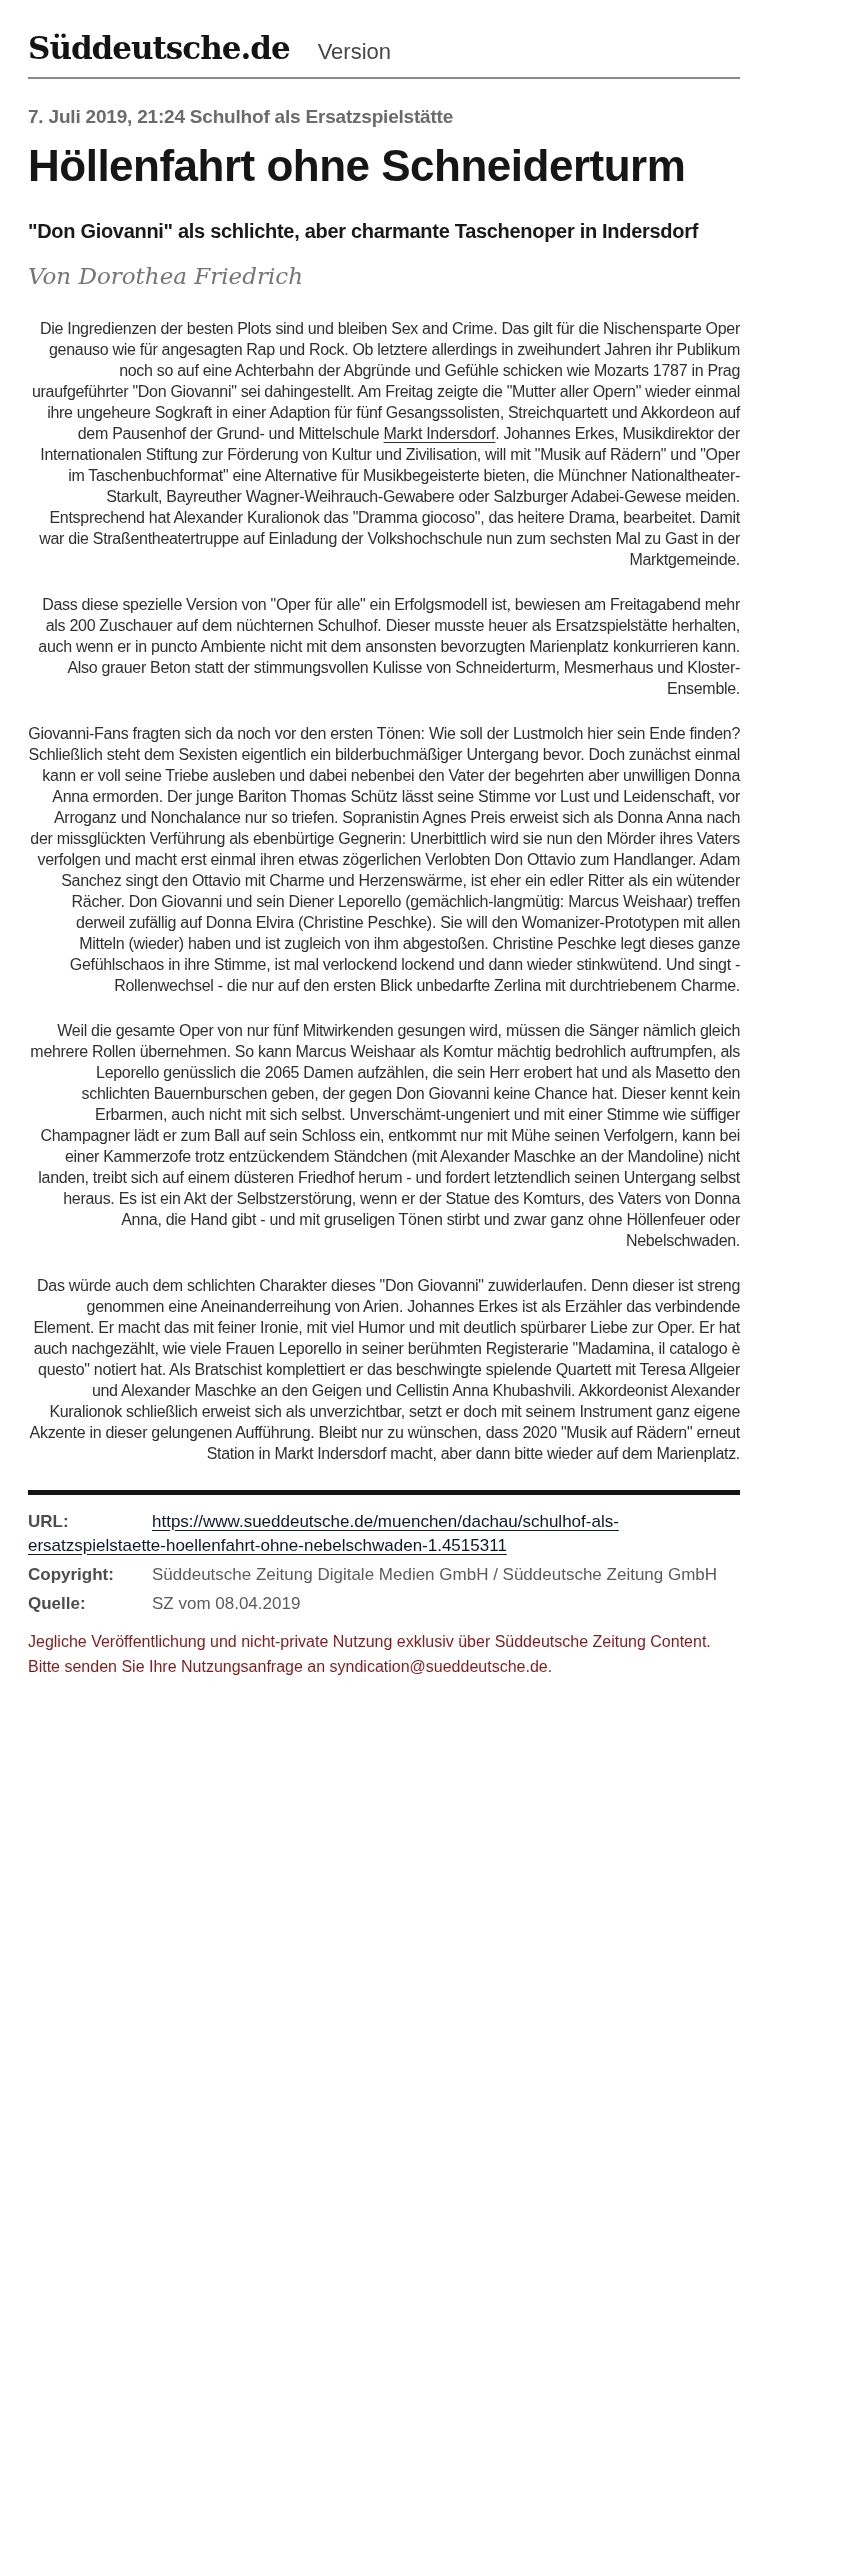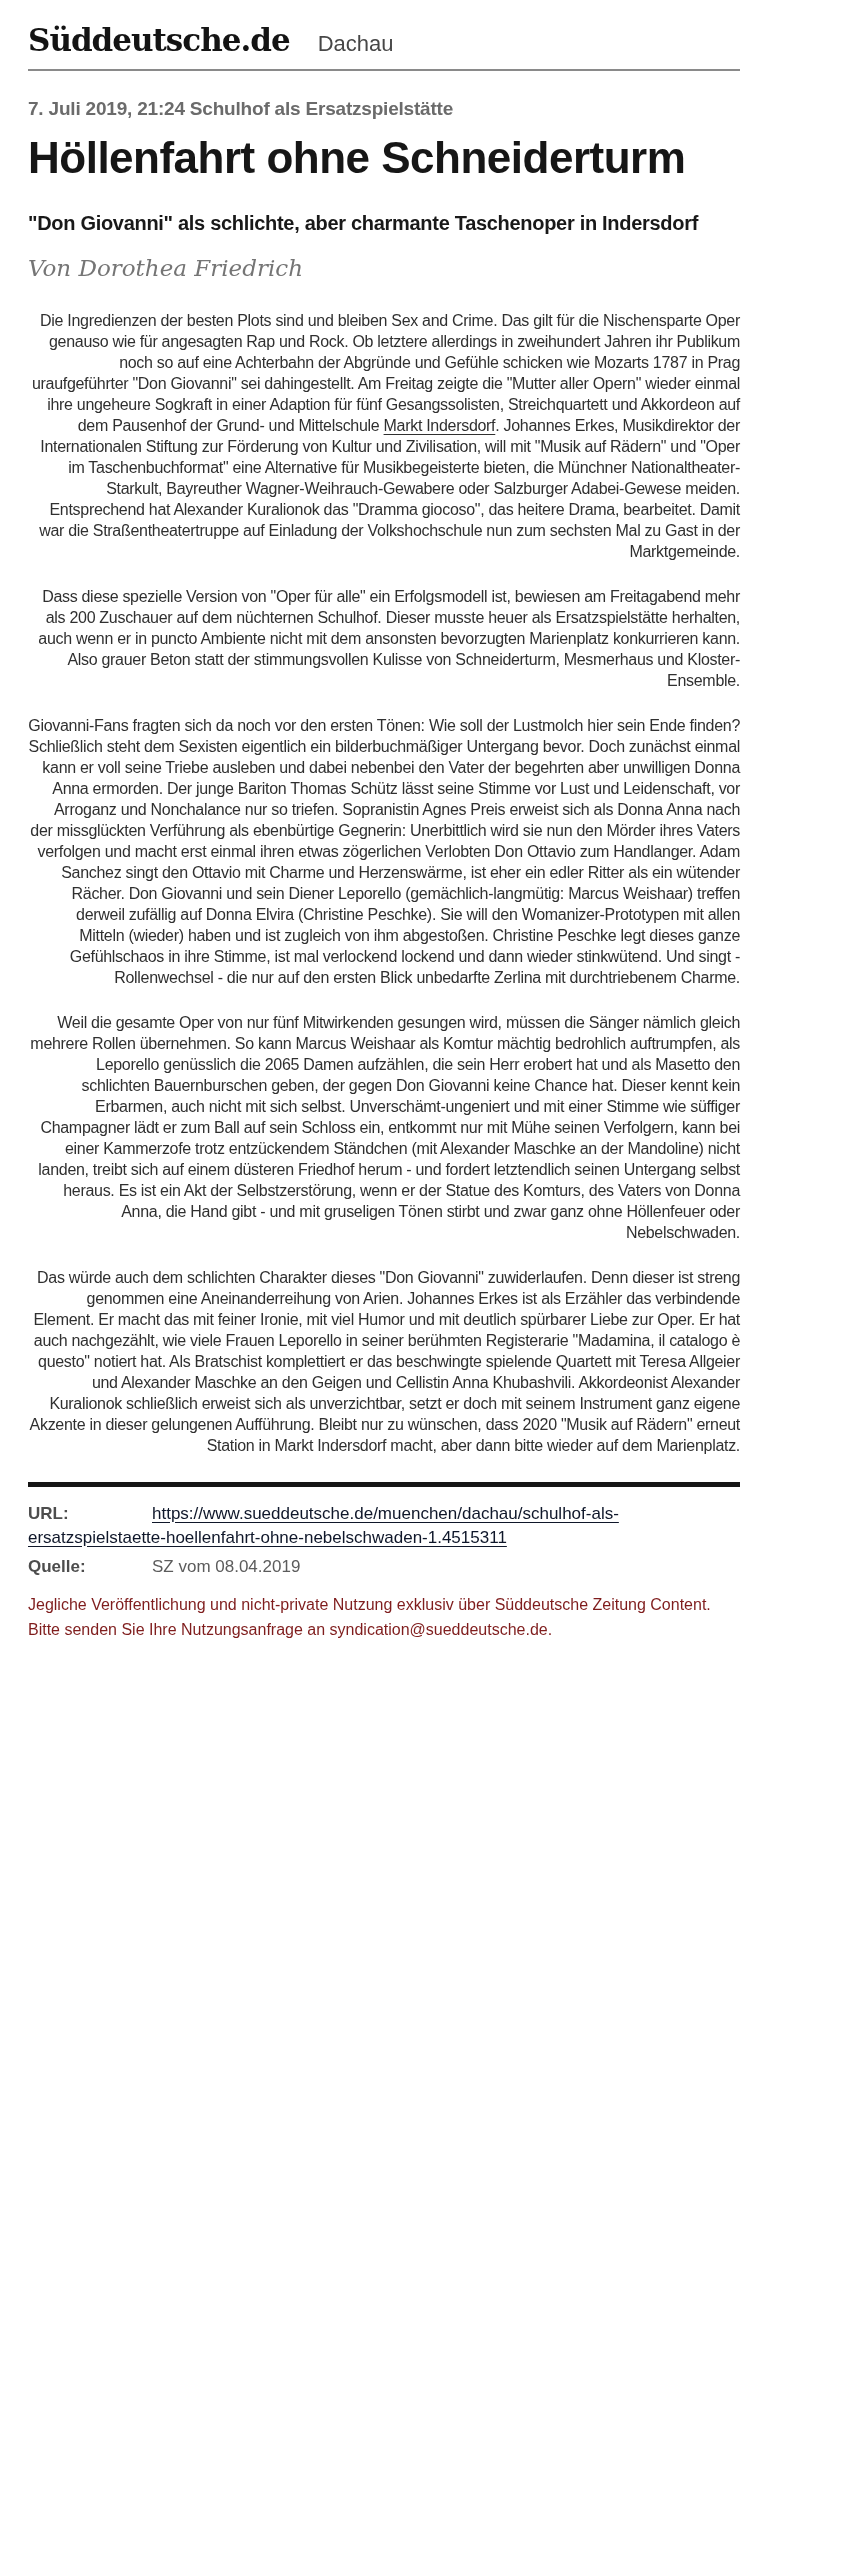--- a/index.html
+++ b/index.html
@@ -6,21 +6,21 @@
   html, body { background: #ffffff; }
   body {
     width: 845px;
     min-height: 2560px;
     font-family: "Liberation Sans", sans-serif;
     color: #303030;
   }
   .page {
     width: 768px;
     min-height: 2560px;
-    padding: 0 28px;
+    padding: 8px 28px;
     background: #ffffff;
   }
 
   
   .site-header {
     padding-top: 22px;
     padding-bottom: 11px;
     border-bottom: 2px solid #8a8a8a;
     display: flex;
     align-items: baseline;
@@ -123,21 +123,21 @@
     color: #7f1d1d;
   }
 </style>
 </head>
 <body>
 
 <div class="page">
 
   <header class="site-header">
     <span class="logo">Süddeutsche.de</span>
-    <span class="section-label">Dachau</span>
+    <span class="section-label">Version</span>
   </header>
 
   <main>
     <div class="kicker"><span>7. Juli 2019, 21:24</span> <span>Schulhof als Ersatzspielstätte</span></div>
 
     <h1 class="headline">Höllenfahrt ohne Schneiderturm</h1>
 
     <h2 class="subheadline">"Don Giovanni" als schlichte, aber charmante Taschenoper in Indersdorf</h2>
 
     <p class="byline">Von Dorothea Friedrich</p>
@@ -147,19 +147,20 @@
         <p>Dass diese spezielle Version von "Oper für alle" ein Erfolgsmodell ist, bewiesen am Freitagabend mehr als 200 Zuschauer auf dem nüchternen Schulhof. Dieser musste heuer als Ersatzspielstätte herhalten, auch wenn er in puncto Ambiente nicht mit dem ansonsten bevorzugten Marienplatz konkurrieren kann. Also grauer Beton statt der stimmungsvollen Kulisse von Schneiderturm, Mesmerhaus und Kloster-Ensemble.</p>
         <p>Giovanni-Fans fragten sich da noch vor den ersten Tönen: Wie soll der Lustmolch hier sein Ende finden? Schließlich steht dem Sexisten eigentlich ein bilderbuchmäßiger Untergang bevor. Doch zunächst einmal kann er voll seine Triebe ausleben und dabei nebenbei den Vater der begehrten aber unwilligen Donna Anna ermorden. Der junge Bariton Thomas Schütz lässt seine Stimme vor Lust und Leidenschaft, vor Arroganz und Nonchalance nur so triefen. Sopranistin Agnes Preis erweist sich als Donna Anna nach der missglückten Verführung als ebenbürtige Gegnerin: Unerbittlich wird sie nun den Mörder ihres Vaters verfolgen und macht erst einmal ihren etwas zögerlichen Verlobten Don Ottavio zum Handlanger. Adam Sanchez singt den Ottavio mit Charme und Herzenswärme, ist eher ein edler Ritter als ein wütender Rächer. Don Giovanni und sein Diener Leporello (gemächlich-langmütig: Marcus Weishaar) treffen derweil zufällig auf Donna Elvira (Christine Peschke). Sie will den Womanizer-Prototypen mit allen Mitteln (wieder) haben und ist zugleich von ihm abgestoßen. Christine Peschke legt dieses ganze Gefühlschaos in ihre Stimme, ist mal verlockend lockend und dann wieder stinkwütend. Und singt - Rollenwechsel - die nur auf den ersten Blick unbedarfte Zerlina mit durchtriebenem Charme.</p>
         <p>Weil die gesamte Oper von nur fünf Mitwirkenden gesungen wird, müssen die Sänger nämlich gleich mehrere Rollen übernehmen. So kann Marcus Weishaar als Komtur mächtig bedrohlich auftrumpfen, als Leporello genüsslich die 2065 Damen aufzählen, die sein Herr erobert hat und als Masetto den schlichten Bauernburschen geben, der gegen Don Giovanni keine Chance hat. Dieser kennt kein Erbarmen, auch nicht mit sich selbst. Unverschämt-ungeniert und mit einer Stimme wie süffiger Champagner lädt er zum Ball auf sein Schloss ein, entkommt nur mit Mühe seinen Verfolgern, kann bei einer Kammerzofe trotz entzückendem Ständchen (mit Alexander Maschke an der Mandoline) nicht landen, treibt sich auf einem düsteren Friedhof herum - und fordert letztendlich seinen Untergang selbst heraus. Es ist ein Akt der Selbstzerstörung, wenn er der Statue des Komturs, des Vaters von Donna Anna, die Hand gibt - und mit gruseligen Tönen stirbt und zwar ganz ohne Höllenfeuer oder Nebelschwaden.</p>
         <p>Das würde auch dem schlichten Charakter dieses "Don Giovanni" zuwiderlaufen. Denn dieser ist streng genommen eine Aneinanderreihung von Arien. Johannes Erkes ist als Erzähler das verbindende Element. Er macht das mit feiner Ironie, mit viel Humor und mit deutlich spürbarer Liebe zur Oper. Er hat auch nachgezählt, wie viele Frauen Leporello in seiner berühmten Registerarie "Madamina, il catalogo è questo" notiert hat. Als Bratschist komplettiert er das beschwingte spielende Quartett mit Teresa Allgeier und Alexander Maschke an den Geigen und Cellistin Anna Khubashvili. Akkordeonist Alexander Kuralionok schließlich erweist sich als unverzichtbar, setzt er doch mit seinem Instrument ganz eigene Akzente in dieser gelungenen Aufführung. Bleibt nur zu wünschen, dass 2020 "Musik auf Rädern" erneut Station in Markt Indersdorf macht, aber dann bitte wieder auf dem Marienplatz.</p>
       </div>
   </main>
 
   <footer class="article-footer">
     <p class="meta-row"><span class="meta-label">URL:</span><a class="meta-link" href="#">https://www.sueddeutsche.de/muenchen/dachau/schulhof-als-ersatzspielstaette-hoellenfahrt-ohne-nebelschwaden-1.4515311</a></p>
 
+    <p class="meta-row"><span class="meta-label">Copyright:</span><span>Süddeutsche Zeitung Digitale Medien GmbH / Süddeutsche Zeitung GmbH</span></p>
 
     <p class="meta-row"><span class="meta-label">Quelle:</span><span>SZ vom 08.04.2019</span></p>
 
     <p class="disclaimer">Jegliche Veröffentlichung und nicht-private Nutzung exklusiv über Süddeutsche Zeitung Content. Bitte senden Sie Ihre Nutzungsanfrage an syndication@sueddeutsche.de.</p>
   </footer>
 
 </div>
 
 </body></html>

